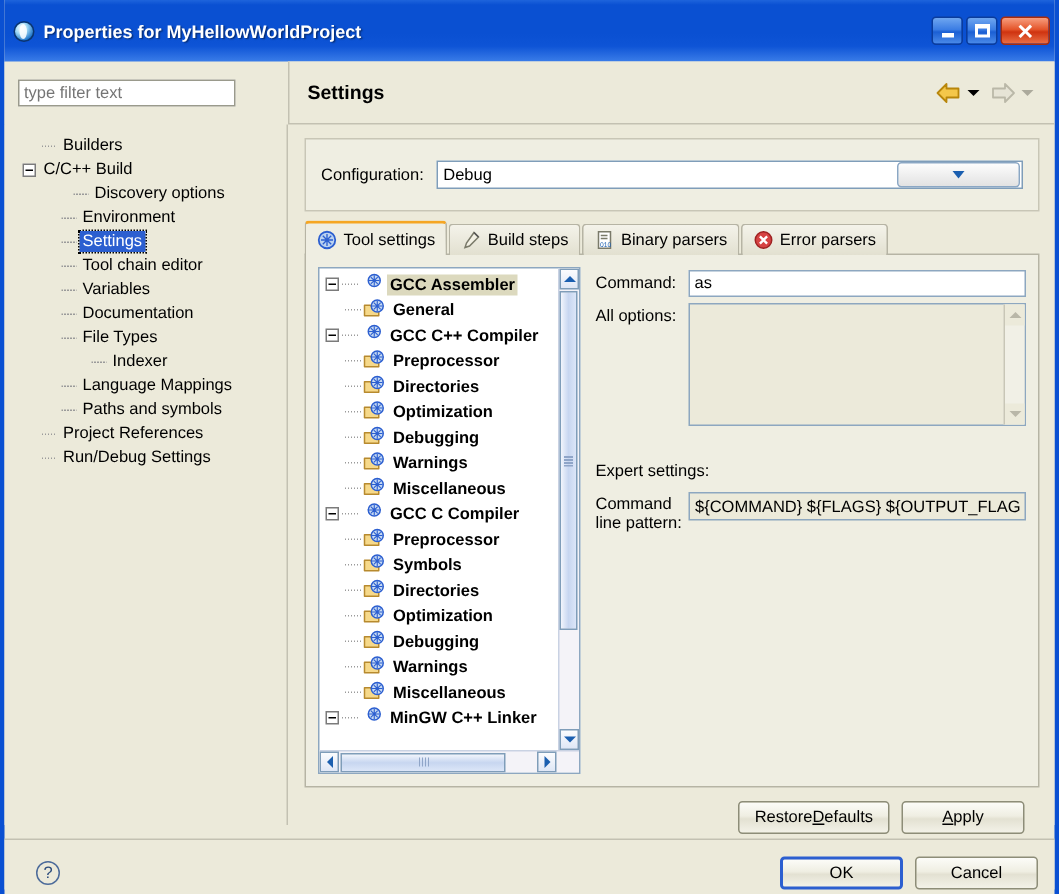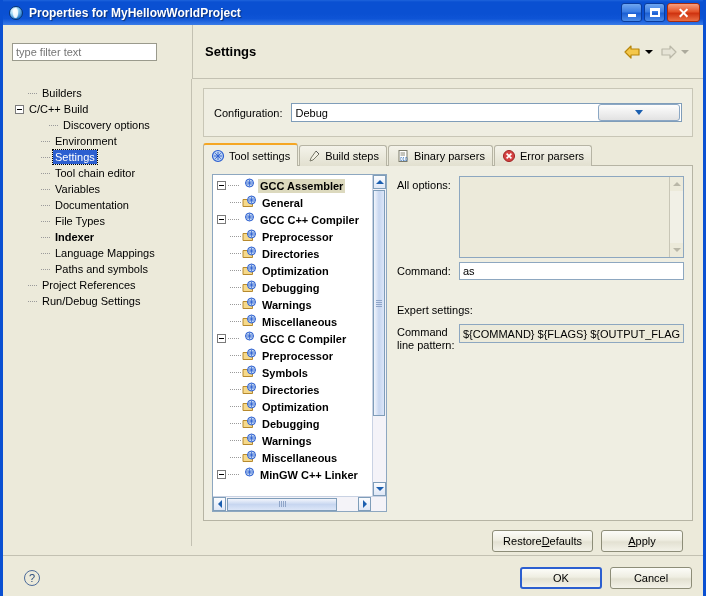--- a/index.html
+++ b/index.html
@@ -11,21 +11,21 @@
   }
   .window{
     position:absolute;left:0;top:0;width:706px;height:596px;
     box-sizing:border-box;
     border:3px solid #0A50D2;
     border-top:none;
     background:#ECEADA;
   }
   
   .titlebar{
-    height:25px;
+    height:41px;
     background:linear-gradient(to bottom,#1E64DC 0%,#0A50D2 8%,#0A50D2 55%,#0E54D6 75%,#3A7CE8 100%);
     display:flex;align-items:center;
     padding:0 2px 0 5px;
     position:relative;
   }
   .title-icon{
     width:16px;height:16px;margin-right:5px;flex:none;position:relative;
   }
   .title-icon .outer{
     position:absolute;left:1px;top:1px;width:14px;height:14px;border-radius:50%;
@@ -55,21 +55,21 @@
     border-color:#a82b0c;
   }
   .win-btn .g{position:absolute;left:0;right:0;top:0;bottom:0;
     display:flex;align-items:center;justify-content:center;
     color:#fff;font-size:11px;font-weight:bold;line-height:1;}
   .min-glyph{width:8px;height:3px;background:#fff;margin-top:6px;}
   .max-glyph{width:10px;height:9px;border:2px solid #fff;border-top-width:3px;box-sizing:border-box;}
   .close-glyph{font-size:14px;font-weight:bold;font-family:"Liberation Sans",sans-serif;}
 
   
-  .topzone{display:flex;height:54px;}
+  .topzone{display:flex;height:42px;}
   .filter-pane{
     width:189px;flex:none;background:#ECEADA;
     display:flex;align-items:center;padding-left:9px;box-sizing:border-box;
   }
   .filter-input{
     width:145px;height:18px;box-sizing:border-box;
     border:1px solid #9a9a8c;background:#fff;
     font-family:"Liberation Sans",sans-serif;font-size:11px;
     color:#444;padding:1px 3px;outline:none;
   }
@@ -378,21 +378,21 @@
             <span class="tlabel">Variables</span>
           </div>
           <div class="tnode" style="padding-left: 38px;">
             <span class="dots"></span>
             <span class="tlabel">Documentation</span>
           </div>
           <div class="tnode" style="padding-left: 38px;">
             <span class="dots"></span>
             <span class="tlabel">File Types</span>
           </div>
-          <div class="tnode" style="padding-left: 38px; font-weight: bold;">
+          <div class="tnode" style="padding-left: 58px;">
             <span class="dots"></span>
             <span class="tlabel">Indexer</span>
           </div>
           <div class="tnode" style="padding-left: 38px;">
             <span class="dots"></span>
             <span class="tlabel">Language Mappings</span>
           </div>
           <div class="tnode" style="padding-left: 38px;">
             <span class="dots"></span>
             <span class="tlabel">Paths and symbols</span>
@@ -681,37 +681,37 @@
             <div class="hthumb">
                 <span class="grip-h"></span>
               </div>
             <div class="sb-arrow" style="position:absolute;right:15px;">
                 <span class="rt"></span>
               </div>
           </div>
         </div>
 
         <div class="form">
+          <div class="frow">
+            <span class="flbl">Command:</span>
+            <input class="ftext" type="text" value="as" style="">
+          </div>
           <div class="frow">
             <span class="flbl">All options:</span>
             <div class="fbox">
               <span style="position:absolute;left:3px;top:2px;font-size:11px;"></span>
               <div class="vs">
                 <div class="a">
                     <span class="up"></span>
                   </div>
                 <div class="a">
                     <span class="dn"></span>
                   </div>
               </div>
             </div>
-          </div>
-          <div class="frow">
-            <span class="flbl">Command:</span>
-            <input class="ftext" type="text" value="as" style="">
           </div>
 
           <div class="expert">Expert settings:</div>
 
           <div class="clp-row">
             <span class="clp-lbl">
               <span>Command</span><br>
               <span>line pattern:</span>
             </span>
             <input class="clp-input" type="text" value="${COMMAND} ${FLAGS} ${OUTPUT_FLAG}" style="">

